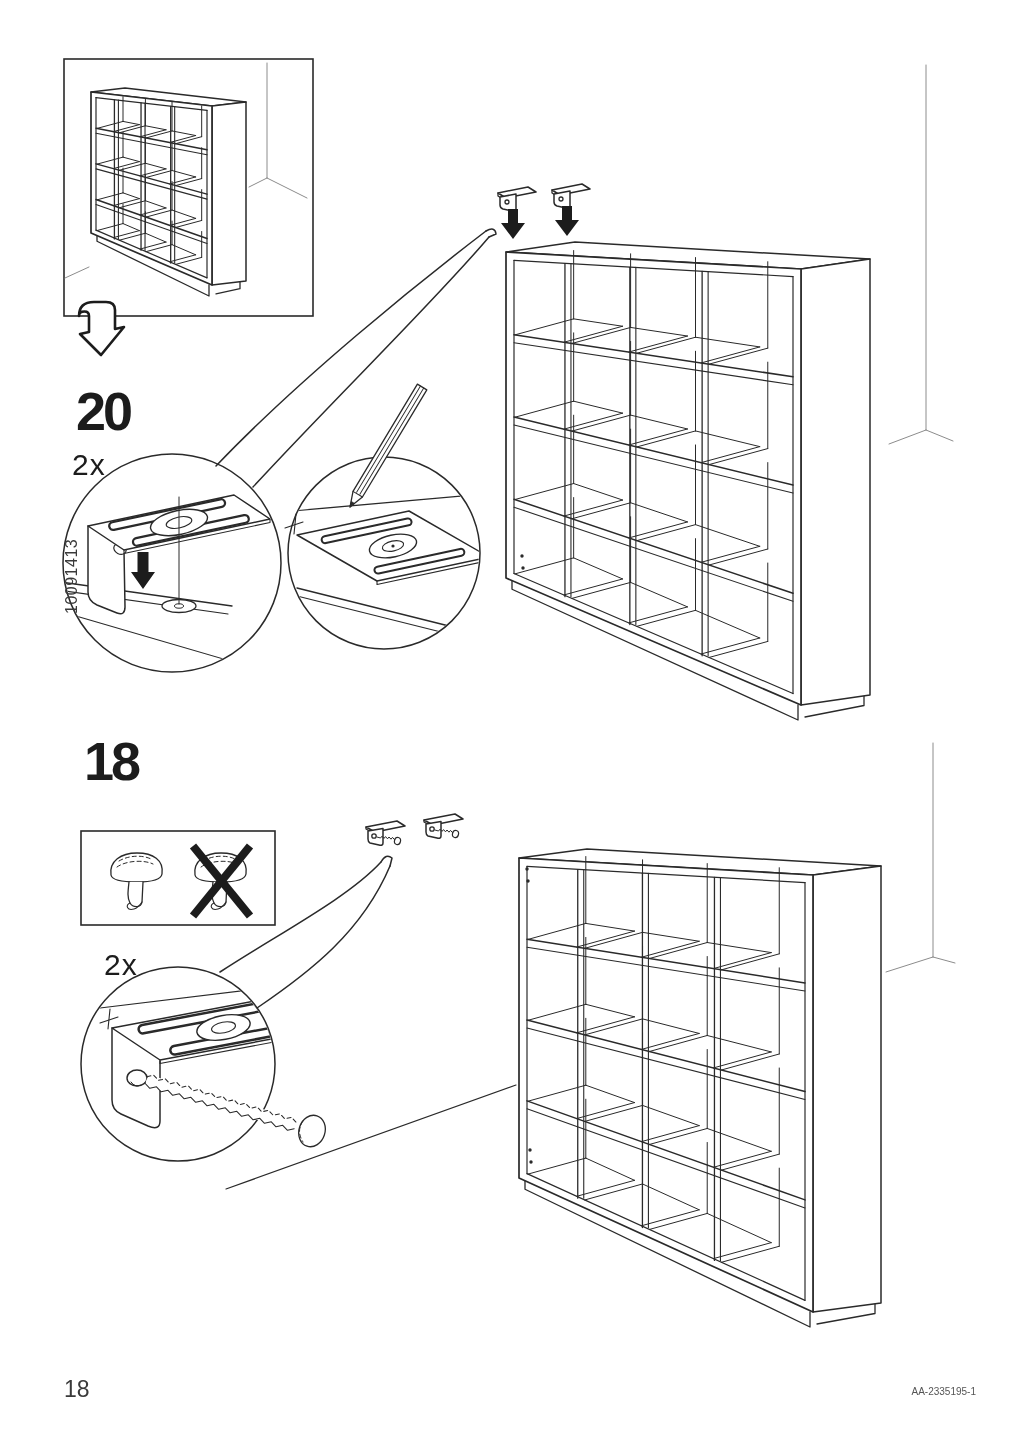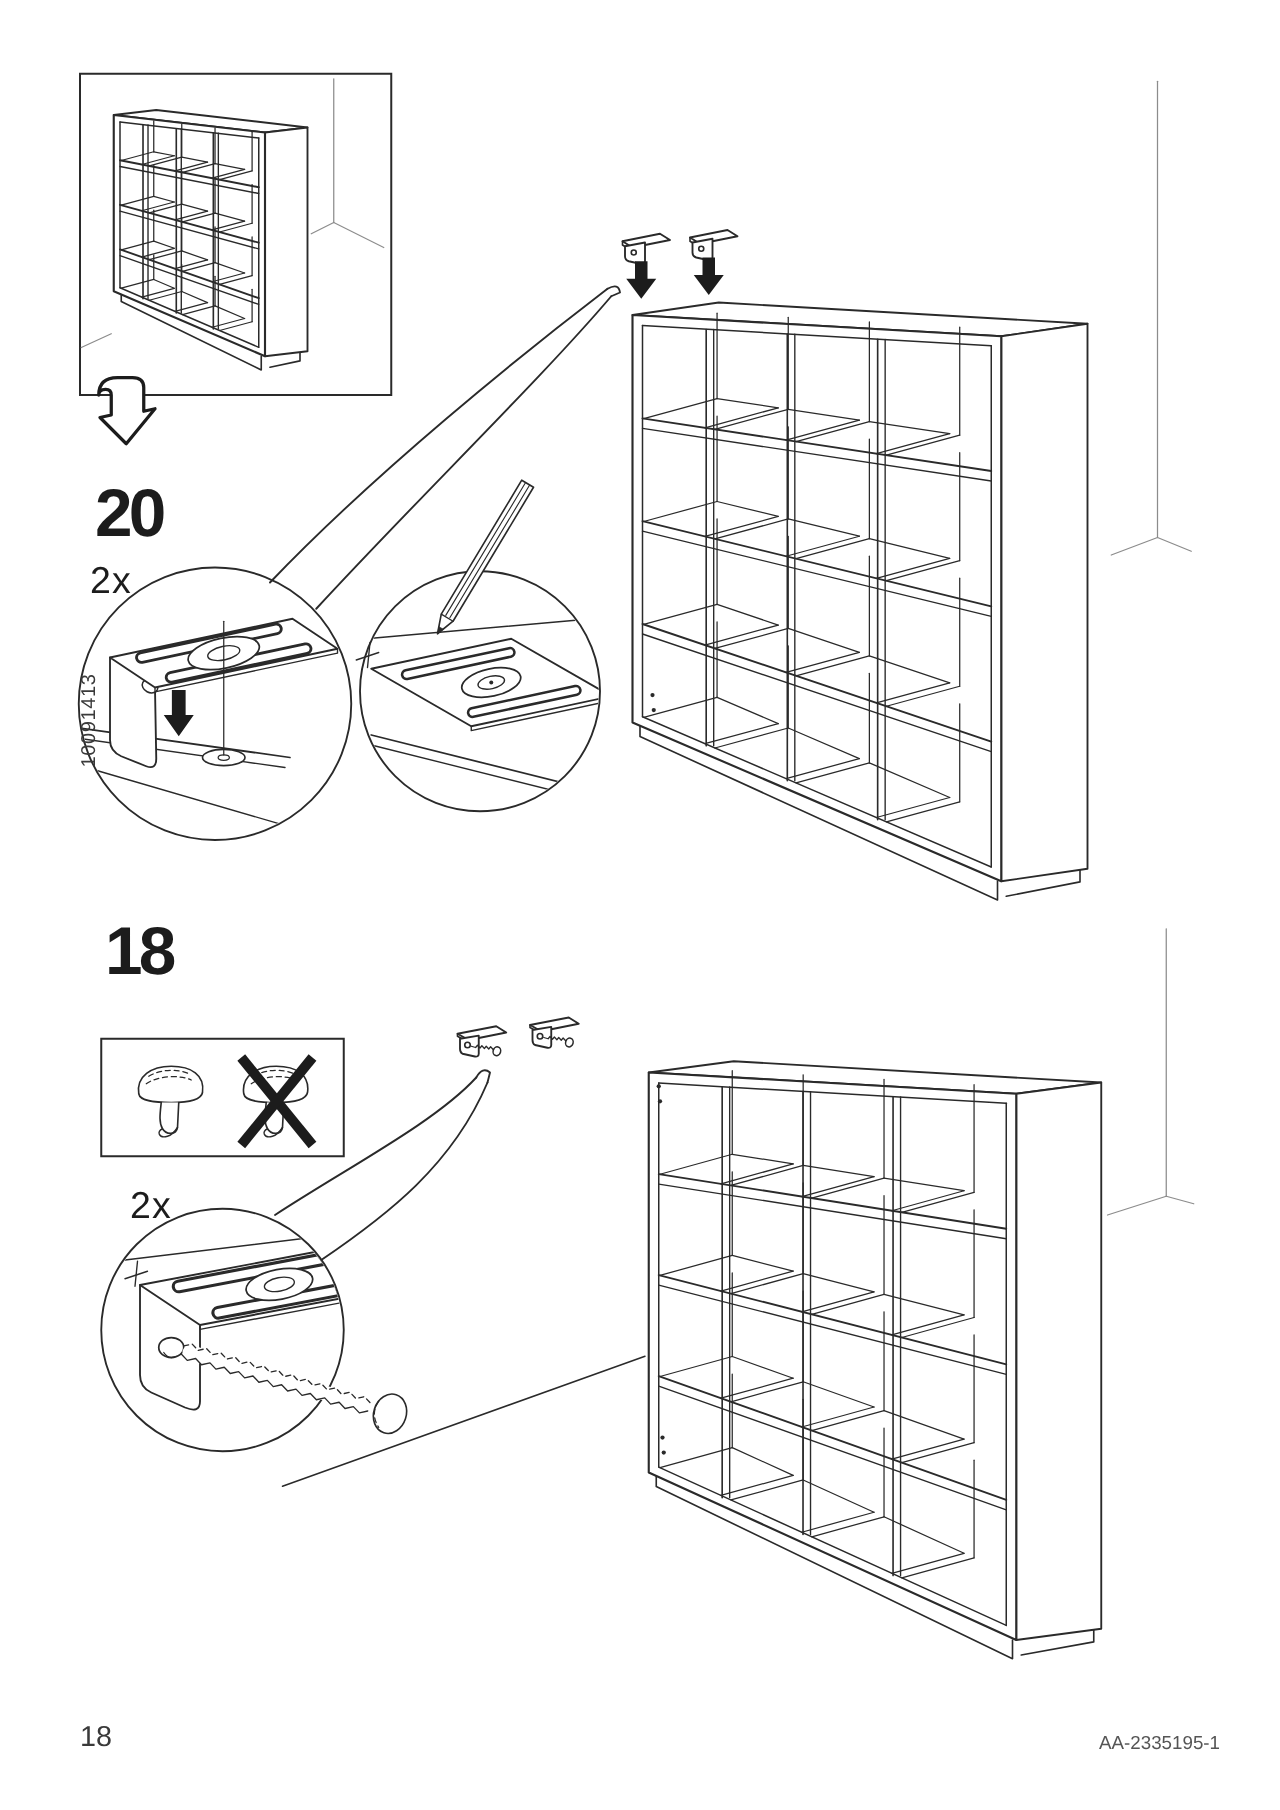--- a/index.html
+++ b/index.html
@@ -9,21 +9,21 @@
   }
   #art{position:absolute;left:0;top:0;}
   .t{position:absolute;color:#1c1c1c;line-height:1;white-space:pre;}
   .step-num{font-size:54px;font-weight:bold;letter-spacing:-3px;}
   .qty{font-size:30px;letter-spacing:1px;text-align:right;}
   .part-num{
     font-size:16px;color:#3a3a3a;letter-spacing:0.5px;
     left:64px;top:614px;transform:rotate(-90deg);transform-origin:0 0;
   }
   .page-num{font-size:23px;color:#3a3a3a;left:64px;top:1378px;}
-  .doc-code{font-size:15px;color:#555;right:48px;top:1387px;text-align:right;}
+  .doc-code{font-size:10px;color:#555;right:48px;top:1387px;text-align:right;}
 </style>
 </head>
 <body>
 
 <svg id="art" width="1024" height="1448" viewBox="0 0 1024 1448">
   <rect id="ov-frame" x="64" y="59" width="249" height="257" fill="none" stroke="#2a2a2a" stroke-width="1.6"></rect>
   <g id="ov-wall">
       <line x1="267" y1="63" x2="267" y2="178" stroke="#8c8c8c" stroke-width="1" stroke-linecap="round" stroke-dasharray=""></line>
       <line x1="267" y1="178" x2="249" y2="187" stroke="#8c8c8c" stroke-width="1" stroke-linecap="round" stroke-dasharray=""></line>
       <line x1="267" y1="178" x2="307" y2="198" stroke="#8c8c8c" stroke-width="1" stroke-linecap="round" stroke-dasharray=""></line>

